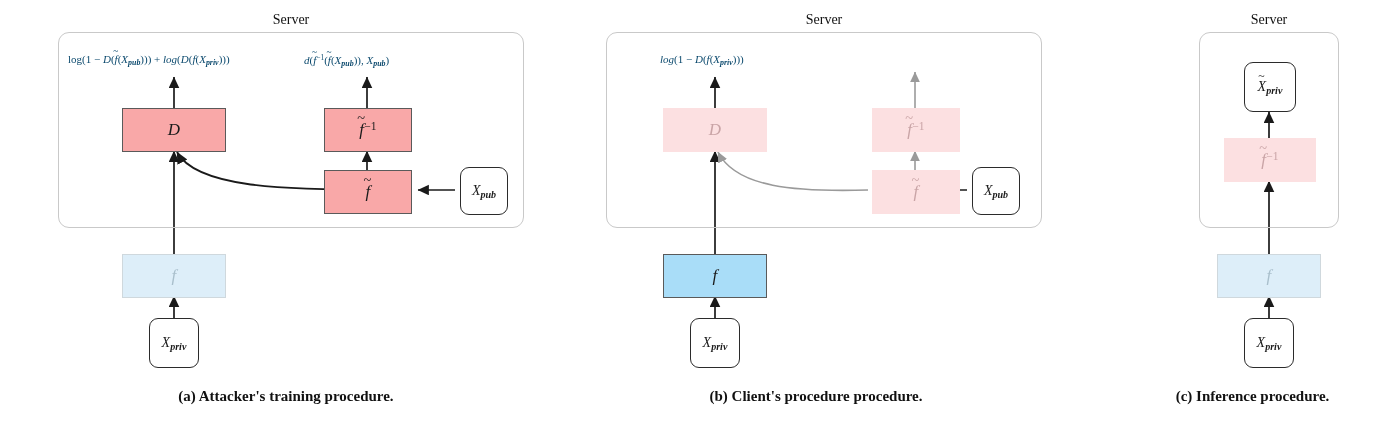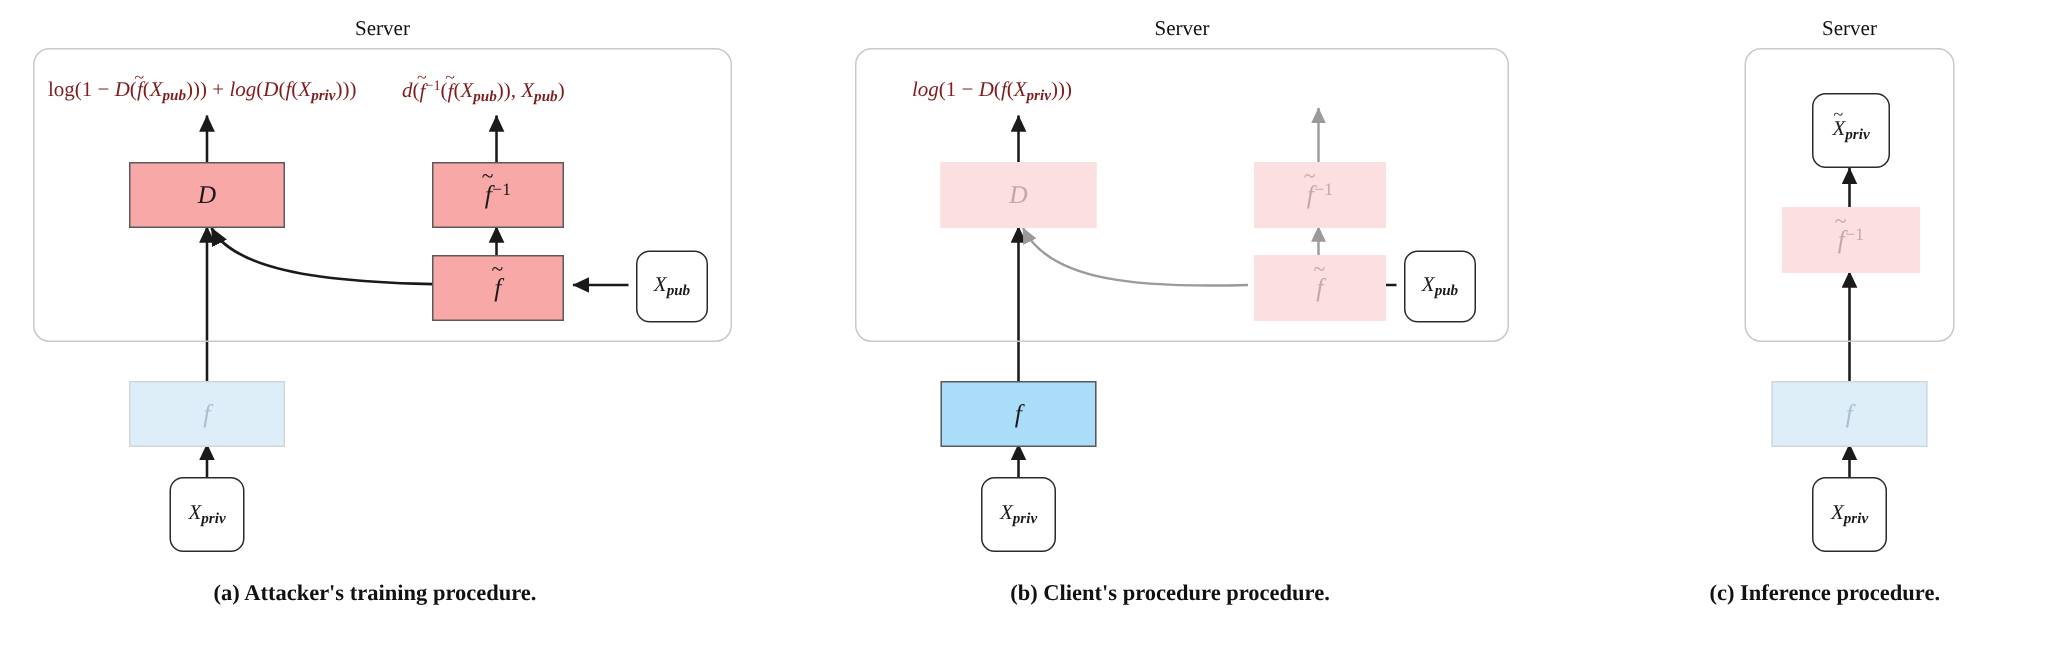--- a/index.html
+++ b/index.html
@@ -11,20 +11,21 @@
     width: 1373px;
     height: 431px;
     font-family: "Liberation Serif", "DejaVu Serif", serif;
     color: #1a1a1a;
     overflow: hidden;
   }
   #figure {
     position: relative;
     width: 1117px;
     height: 431px;
+    margin-left: 36px;
   }
   .panel {
     position: absolute;
     top: 0;
     height: 431px;
   }
   
   .server-label {
     position: absolute;
     text-align: center;
@@ -67,24 +68,24 @@
     display: flex;
     align-items: center;
     justify-content: center;
     font-size: 14px;
     font-family: "Liberation Serif", "DejaVu Serif", serif;
   }
 
   
   .formula {
     position: absolute;
-    font-size: 14px;
+    font-size: 11px;
     font-family: "Liberation Serif", "DejaVu Serif", serif;
     white-space: nowrap;
-    color: #7f1d1d;
+    color: #0c4a6e;
   }
 
   
   .caption {
     position: absolute;
     top: 388px;
     text-align: center;
     font-weight: bold;
     font-size: 15px;
     font-family: "Liberation Serif", "DejaVu Serif", serif;
@@ -245,21 +246,21 @@
 
     <div class="caption" style="left:0px; width:500px;">(a) Attacker's training procedure.</div>
   </div>
 
   <div class="panel" style="left:500px; width:560px;">
 
     <div class="server-label" style="left:70px; top:12px; width:436px;">Server</div>
 
     <div class="server-box" style="left:70px; top:32px; width:436px; height:196px;"></div>
 
-    <div class="formula" style="left:108px; top:53px;">
+    <div class="formula" style="left:124px; top:53px;">
       <span class="mi">log</span><span class="mup">(1 − </span><span class="mi">D</span><span class="mup">(</span><span class="mi">f</span><span class="mup">(</span><span class="mi">X</span><sub>priv</sub><span class="mup">)))</span>
     </div>
 
     <div class="pbox pink-off" style="left:127px; top:108px; width:104px; height:44px;">
       <span>D</span>
     </div>
 
     <div class="pbox pink-off" style="left:336px; top:108px; width:88px; height:44px;">
       <span><span class="tilde-wrap"><span class="tl">~</span><span class="mi">f</span></span><sup>−1</sup></span>
     </div>

